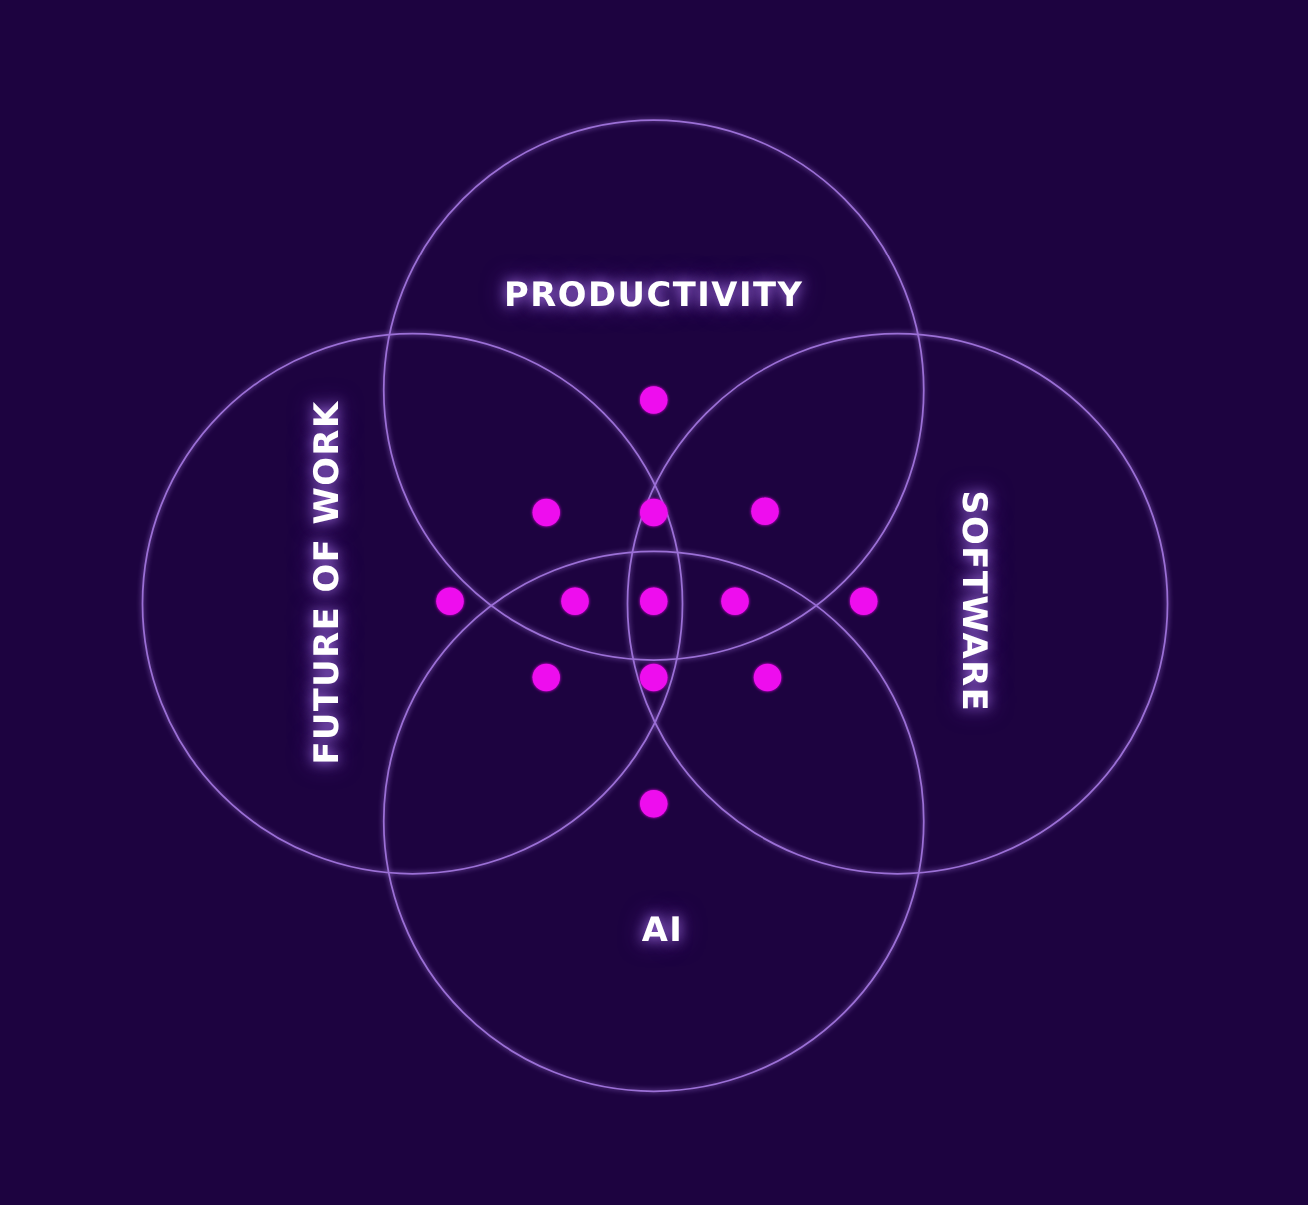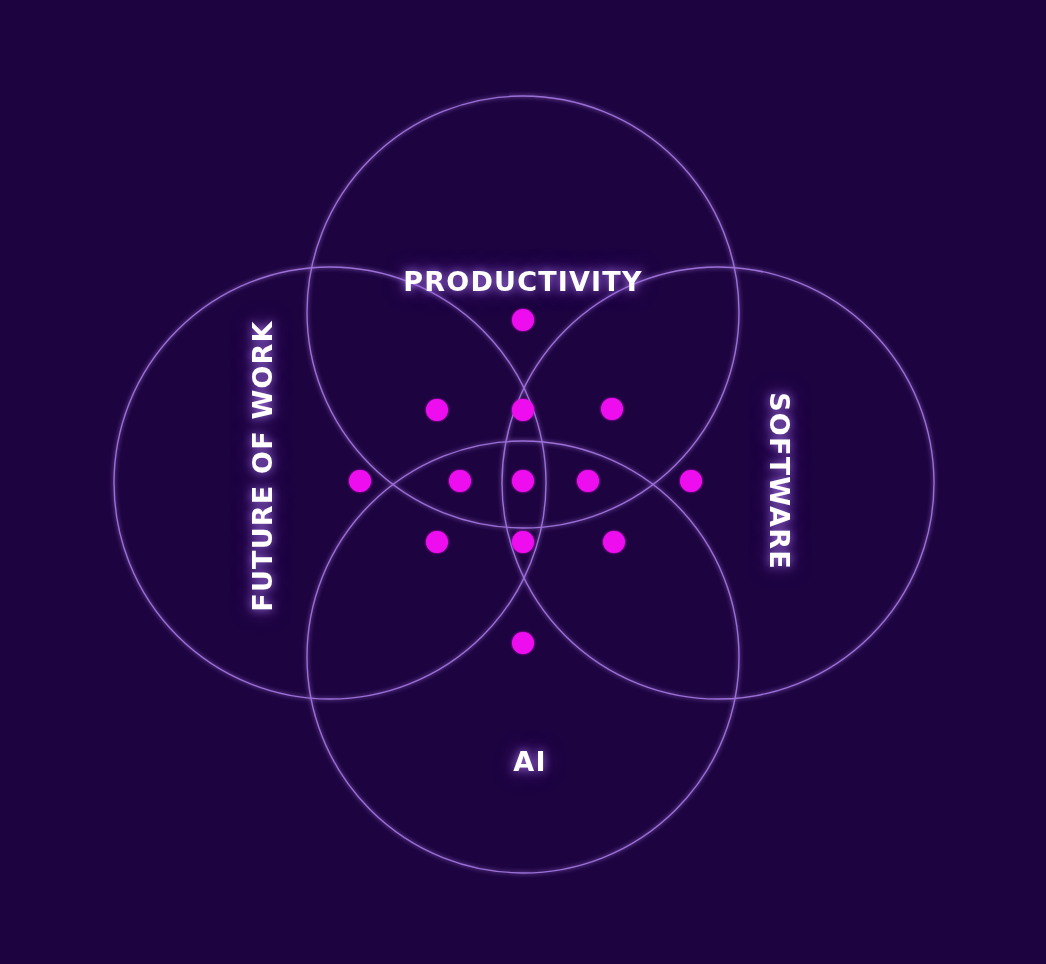--- a/index.html
+++ b/index.html
@@ -37,35 +37,34 @@
     letter-spacing: 1.2px;
     white-space: nowrap;
     text-shadow: 0 0 10px rgba(187,134,252,0.85), 0 0 20px rgba(150,90,240,0.55);
     transform-origin: center center;
     user-select: none;
   }
   .lbl-top {
     left: 523px;
     top: 236px;
     transform: translate(-50%, -50%);
-    margin-top: 45px;
   }
   .lbl-left {
     left: 262px;
     top: 466px;
     transform: translate(-50%, -50%) rotate(-90deg);
   }
   .lbl-right {
     left: 779px;
     top: 481px;
     transform: translate(-50%, -50%) rotate(90deg);
   }
   .lbl-bottom {
     left: 530px;
-    top: 761px;
+    top: 744px;
     transform: translate(-50%, -50%);
   }
 </style>
 </head>
 <body>
 
 <div id="stage">
 
   <svg id="venn-svg" viewBox="0 0 1046 964" xmlns="http://www.w3.org/2000/svg" aria-hidden="true">
     <defs>

